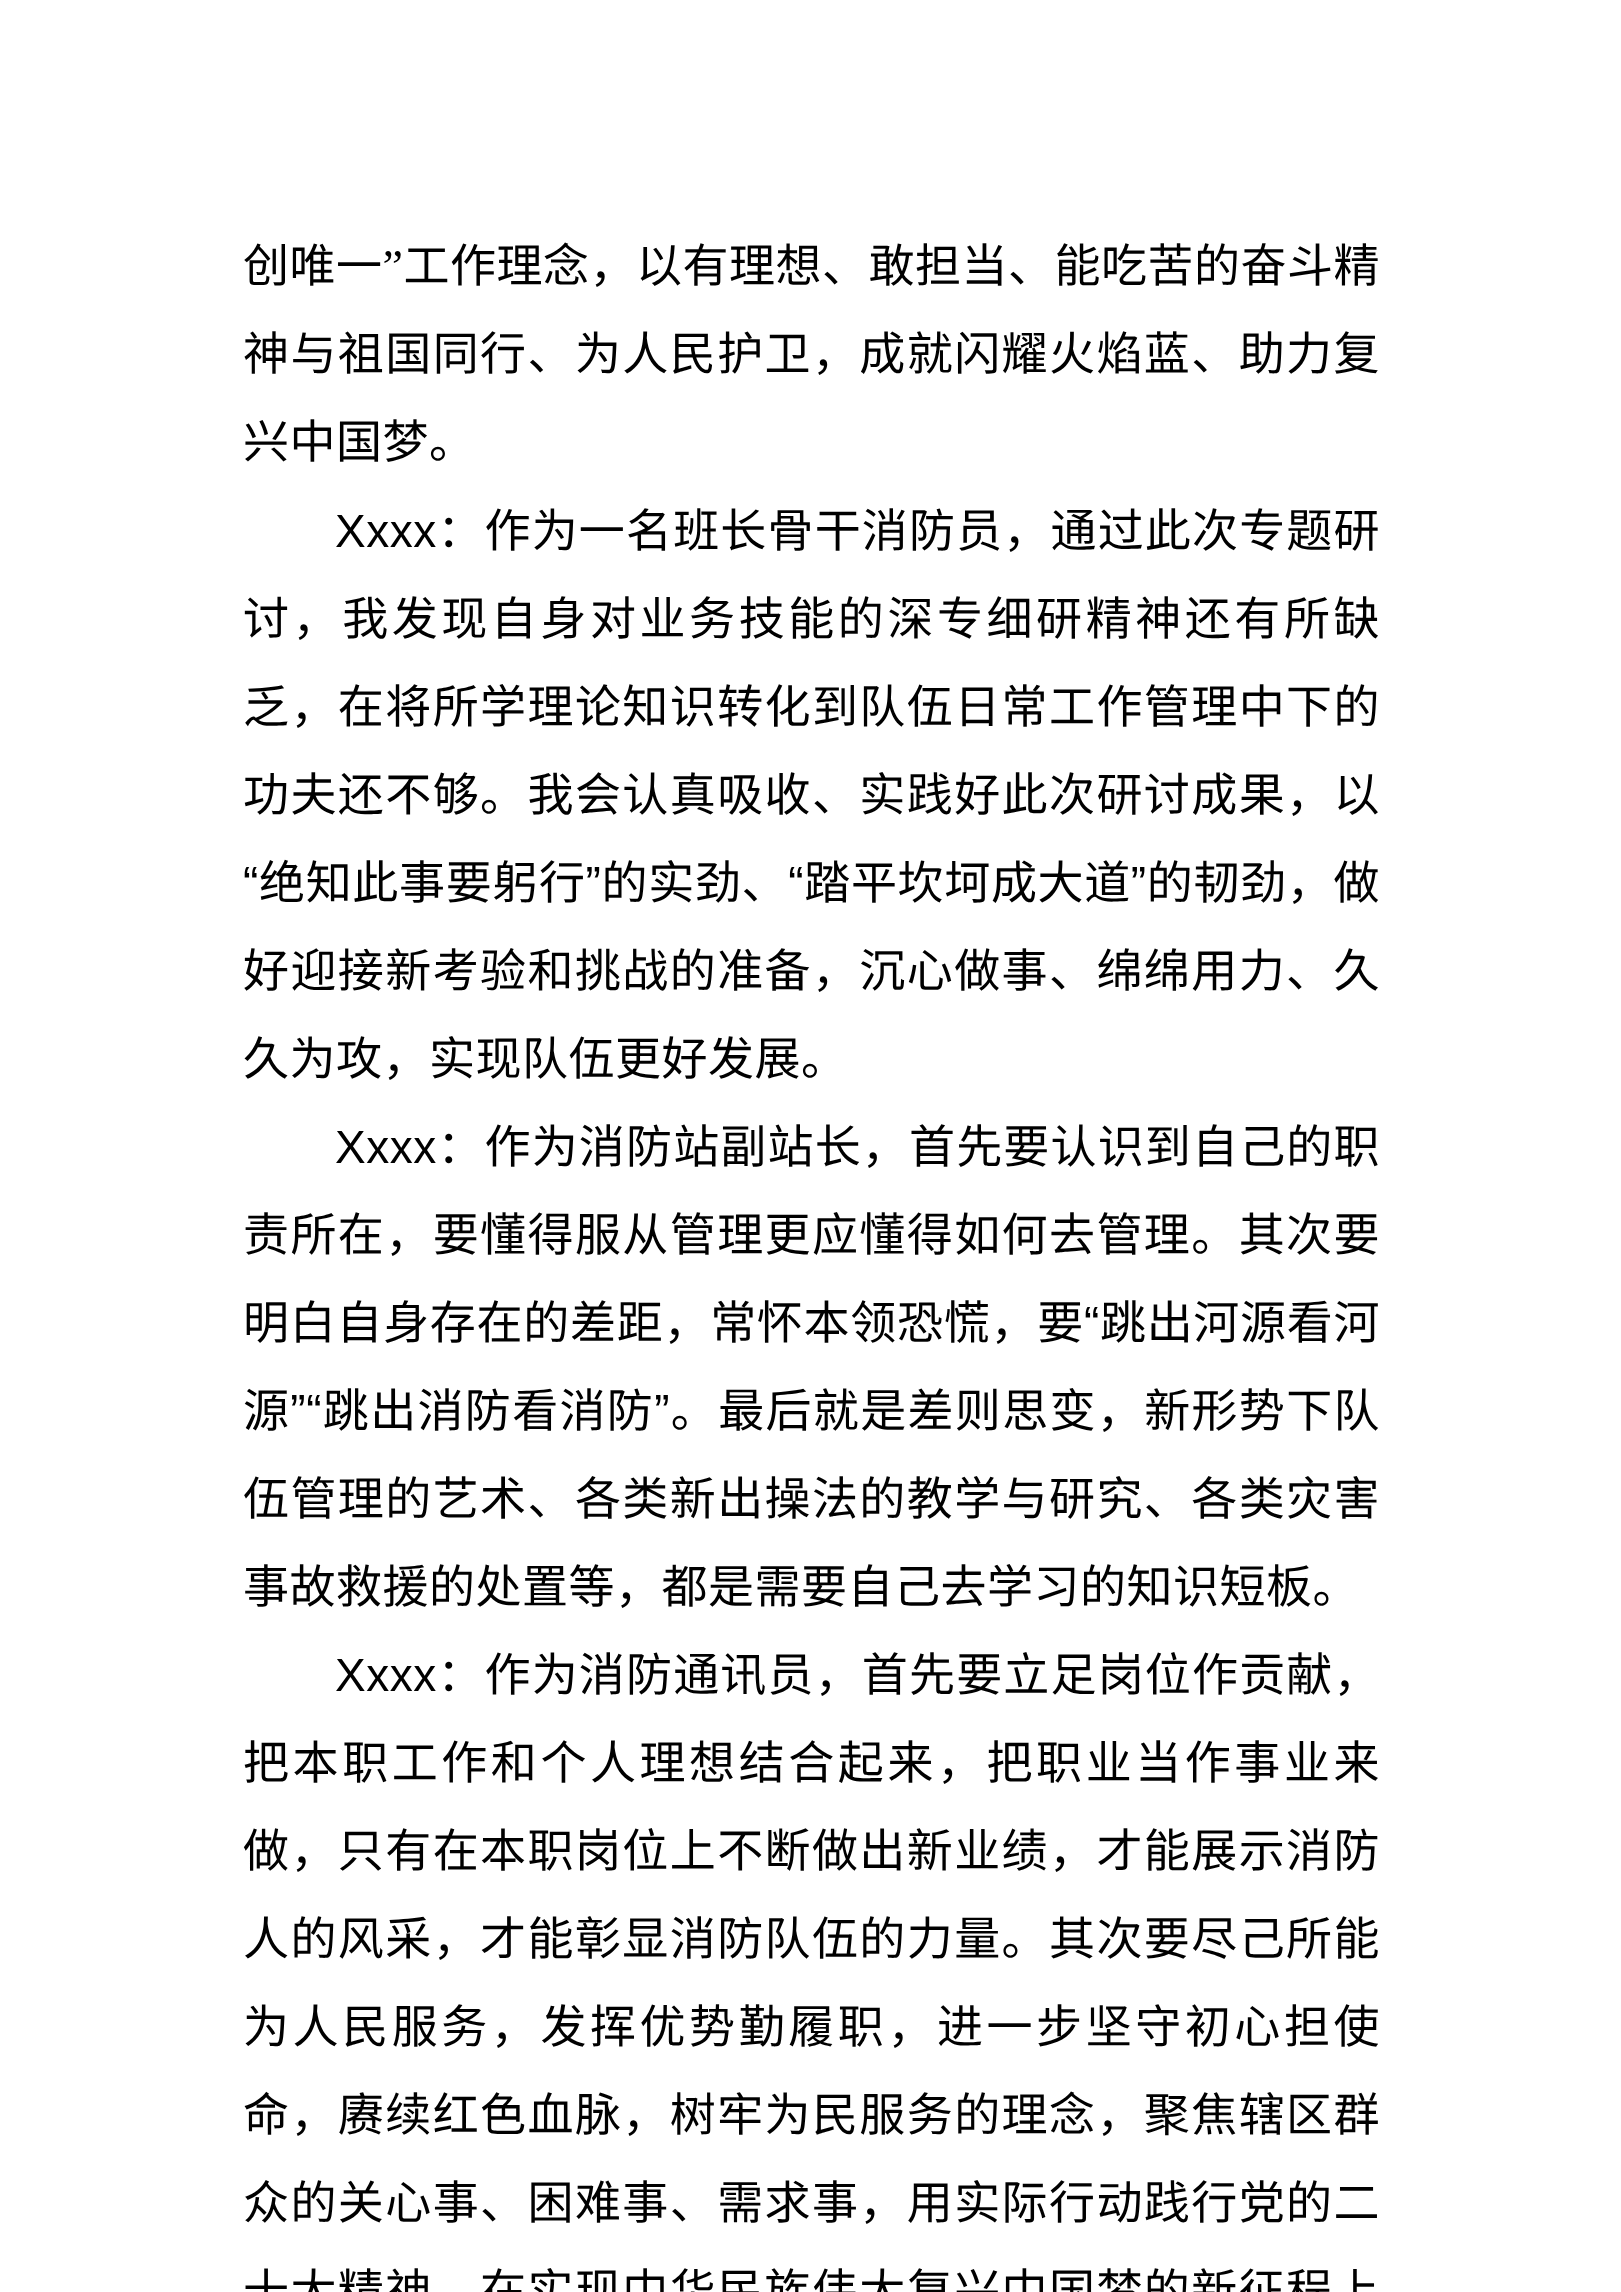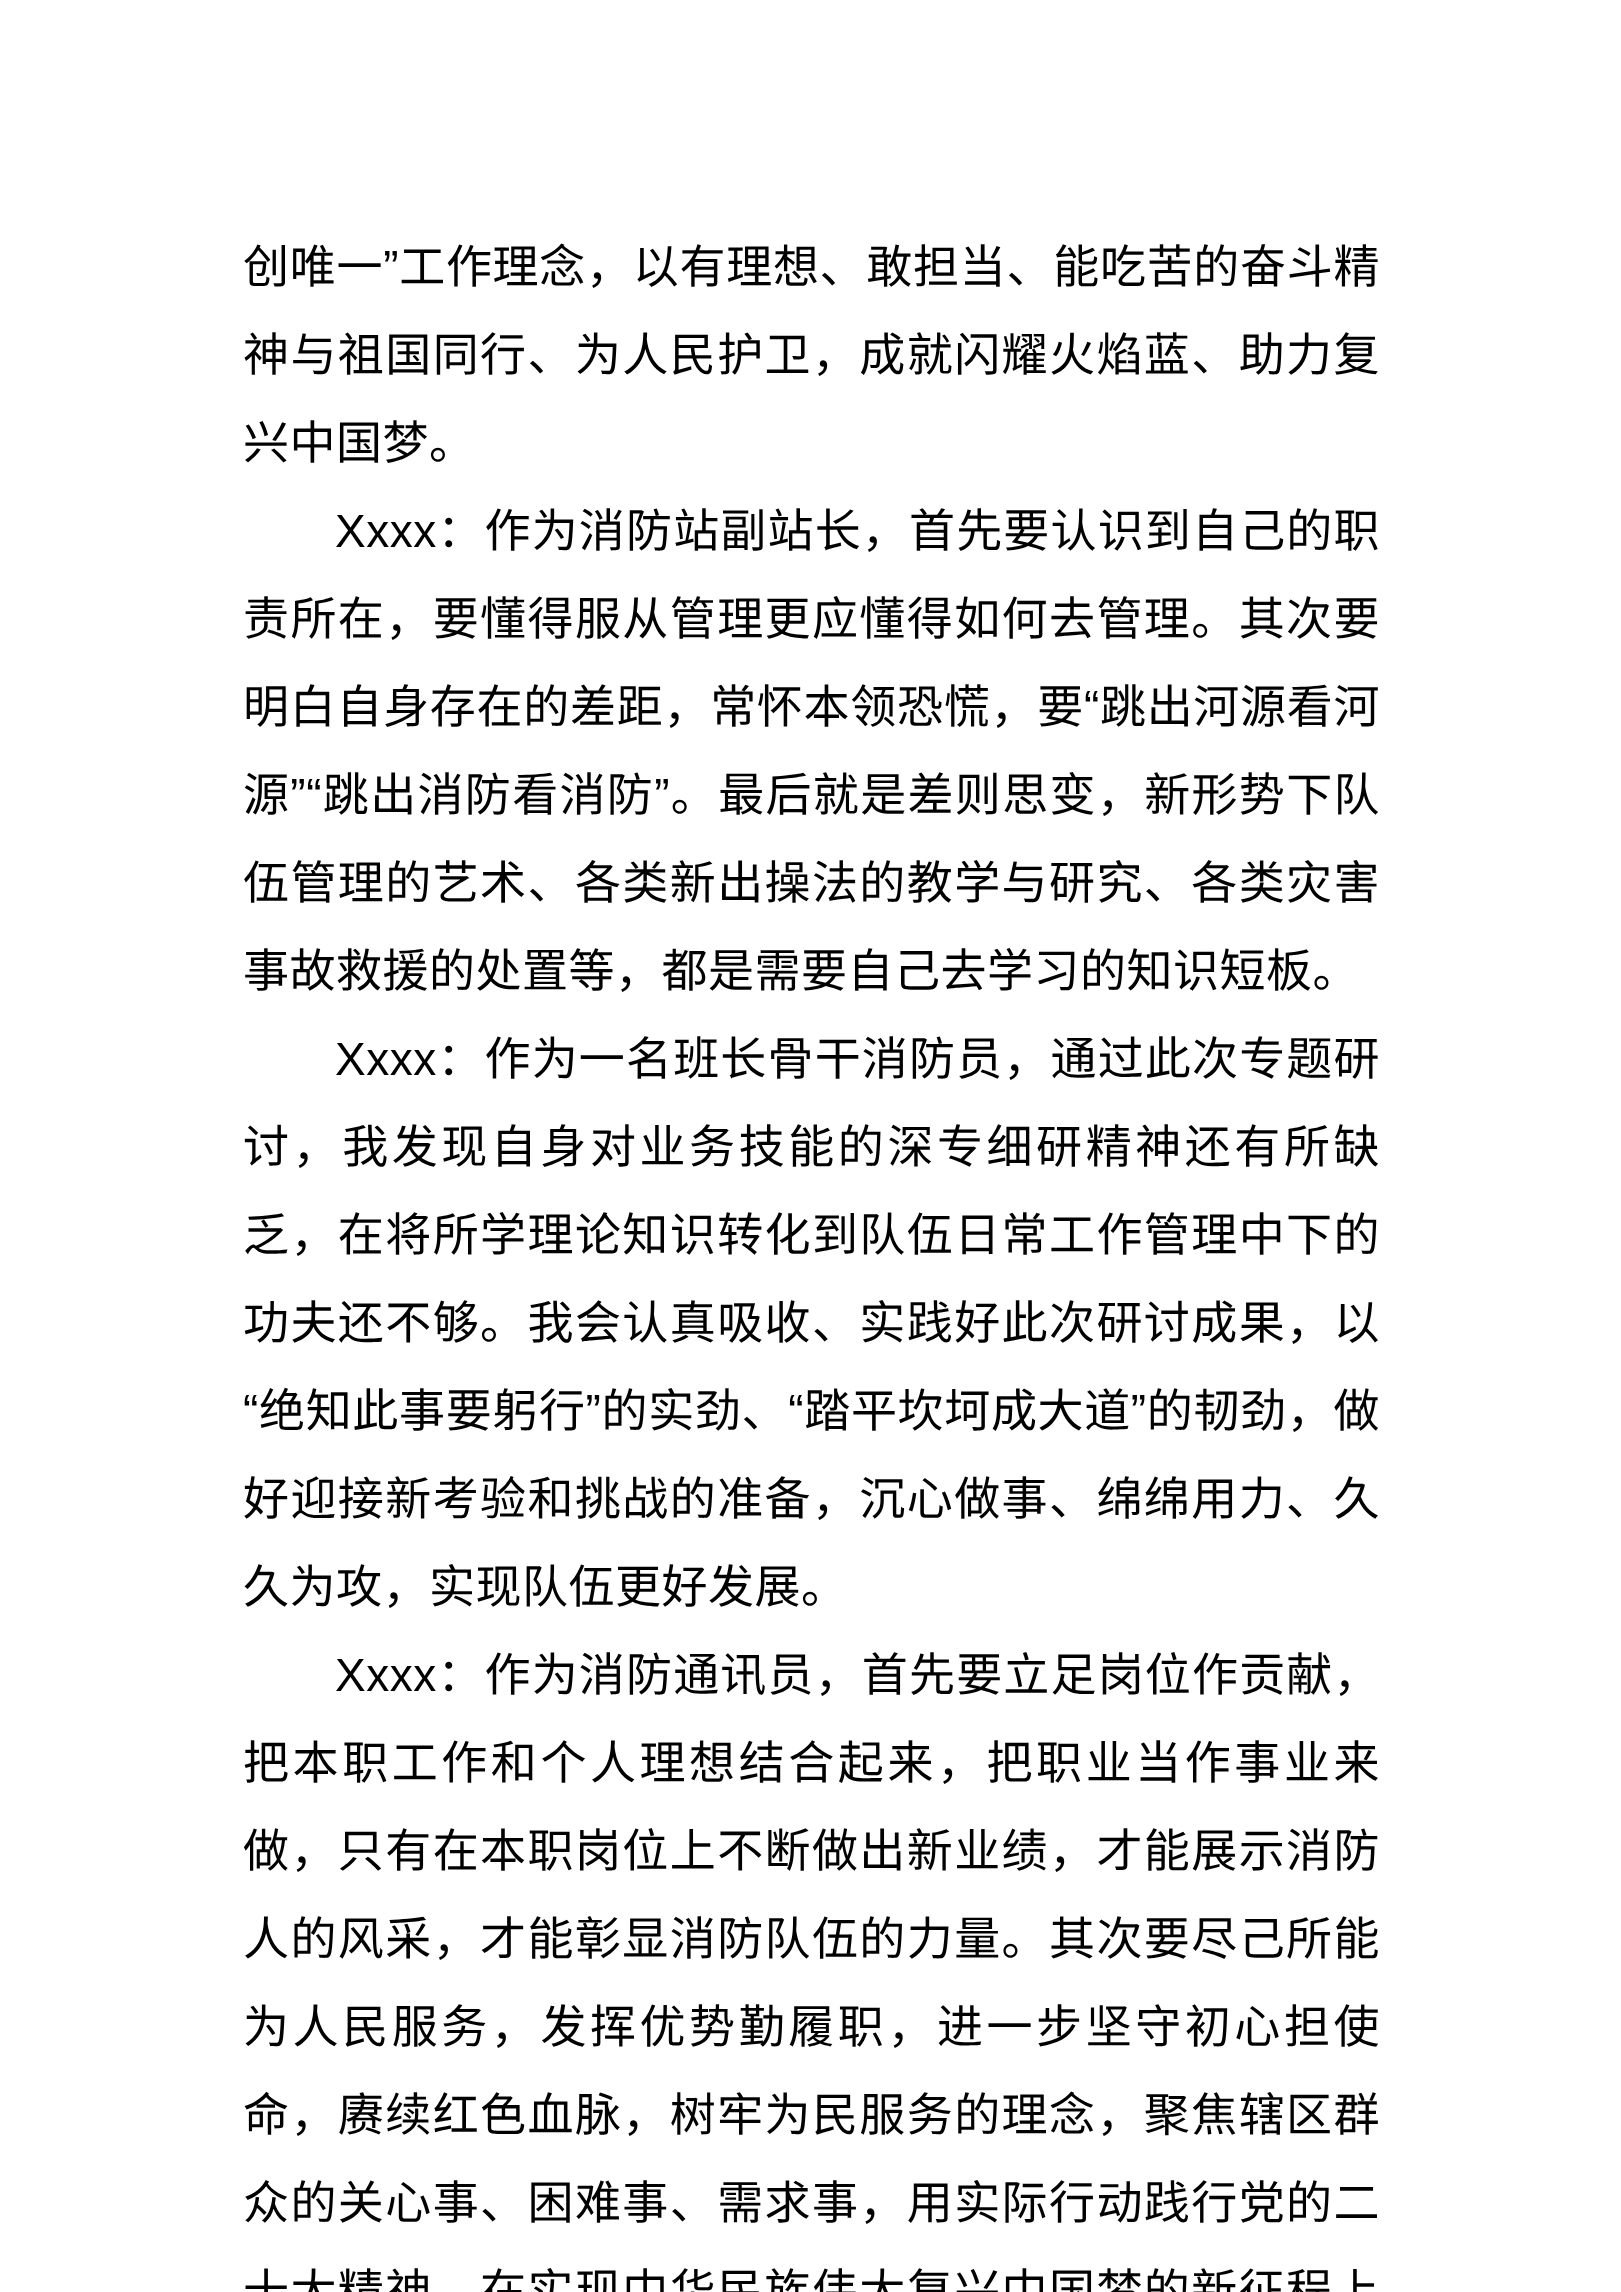--- a/index.html
+++ b/index.html
@@ -44,36 +44,37 @@
     white-space: normal;
     color: #000000;
   }
 
   .para.indent {
     text-indent: 2em;
   }
 
   .para.cont {
     text-indent: 0;
+    font-family: Liberation Serif, serif;
   }
 
   
   .para + .para {
     margin-top: 0;
   }
 </style>
 </head>
 <body>
 
 <div class="page">
   <div class="page-body">
 
     <p class="para cont">创唯一”工作理念，以有理想、敢担当、能吃苦的奋斗精神与祖国同行、为人民护卫，成就闪耀火焰蓝、助力复兴中国梦。</p>
 
+    <p class="para indent">Xxxx：作为一名班长骨干消防员，通过此次专题研讨，我发现自身对业务技能的深专细研精神还有所缺乏，在将所学理论知识转化到队伍日常工作管理中下的功夫还不够。我会认真吸收、实践好此次研讨成果，以“绝知此事要躬行”的实劲、“踏平坎坷成大道”的韧劲，做好迎接新考验和挑战的准备，沉心做事、绵绵用力、久久为攻，实现队伍更好发展。</p>
+
     <p class="para indent">Xxxx：作为消防站副站长，首先要认识到自己的职责所在，要懂得服从管理更应懂得如何去管理。其次要明白自身存在的差距，常怀本领恐慌，要“跳出河源看河源”“跳出消防看消防”。最后就是差则思变，新形势下队伍管理的艺术、各类新出操法的教学与研究、各类灾害事故救援的处置等，都是需要自己去学习的知识短板。</p>
-
-    <p class="para indent">Xxxx：作为一名班长骨干消防员，通过此次专题研讨，我发现自身对业务技能的深专细研精神还有所缺乏，在将所学理论知识转化到队伍日常工作管理中下的功夫还不够。我会认真吸收、实践好此次研讨成果，以“绝知此事要躬行”的实劲、“踏平坎坷成大道”的韧劲，做好迎接新考验和挑战的准备，沉心做事、绵绵用力、久久为攻，实现队伍更好发展。</p>
 
     <p class="para indent">Xxxx：作为消防通讯员，首先要立足岗位作贡献，把本职工作和个人理想结合起来，把职业当作事业来做，只有在本职岗位上不断做出新业绩，才能展示消防人的风采，才能彰显消防队伍的力量。其次要尽己所能为人民服务，发挥优势勤履职，进一步坚守初心担使命，赓续红色血脉，树牢为民服务的理念，聚焦辖区群众的关心事、困难事、需求事，用实际行动践行党的二十大精神，在实现中华民族伟大复兴中国梦的新征程上奋楫扬帆、勇毅前行！</p>
 
   </div>
 </div>
 
 
 </body></html>

